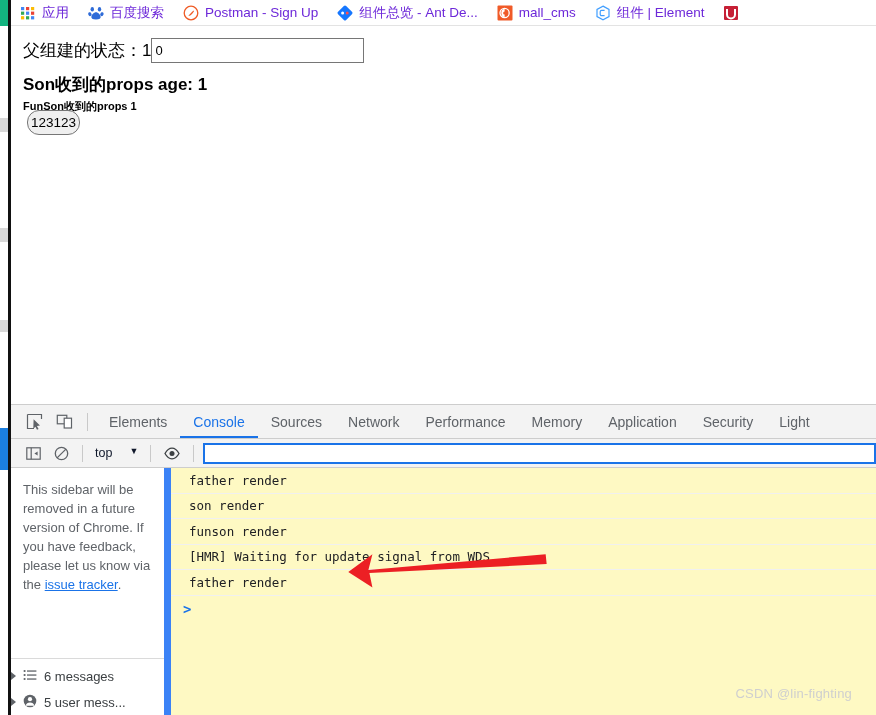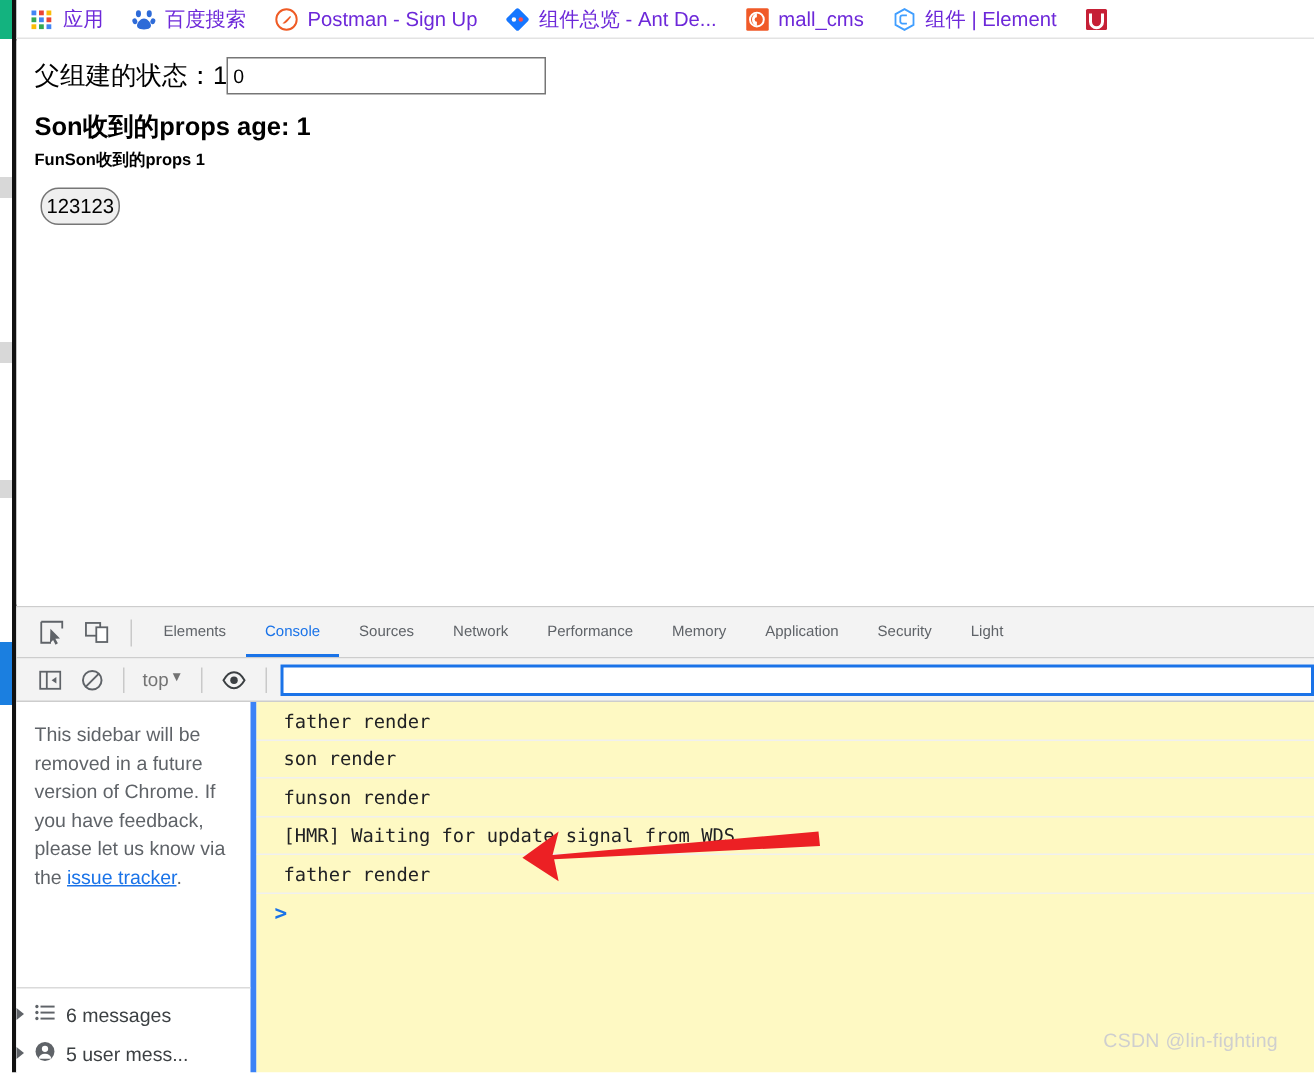--- a/index.html
+++ b/index.html
@@ -45,64 +45,64 @@
   .line1 .txt { font-size: 17px; color: #000; line-height: 24px; }
   .state-input {
     width: 213px; height: 25px; margin-left: 0px;
     border: 1px solid #767676; background: #fff;
     font-size: 13px; font-family: "Liberation Sans", sans-serif;
     color: #000; padding: 2px 3px; outline: none;
   }
   .line2 { position: absolute; left: 12px; top: 46px; font-size: 17px; color: #000; font-weight: 600; }
   .line3 { position: absolute; left: 12px; top: 72px; font-size: 11px; color: #000; font-weight: 600; }
   .page-btn {
-    position: absolute; left: 16px; top: 98px;
+    position: absolute; left: 16px; top: 83px;
     font-size: 13.5px; font-family: "Liberation Sans", sans-serif;
     padding: 4px 3px; background: #efefef; color: #000;
     border: 1px solid #767676; border-radius: 12px; cursor: pointer;
   }
 
   
   .devtools {
     position: absolute; left: 11px; top: 404px; width: 865px; height: 311px;
     background: #fff; border-top: 1px solid #cdcdcd;
     display: flex; flex-direction: column;
   }
   .dt-tabbar {
     height: 34px; background: #f3f3f3; border-bottom: 1px solid #cdcdcd;
     display: flex; align-items: stretch; flex: 0 0 34px; overflow: hidden;
   }
   .dt-tool { width: 30px; display: flex; align-items: center; justify-content: center; cursor: pointer; }
   .dt-tool:first-child { margin-left: 8px; }
   .dt-sep { width: 1px; height: 18px; background: #c9c9c9; align-self: center; margin: 0 8px; }
   .dt-tab {
     display: flex; align-items: center; padding: 0 13px;
-    font-size: 10px; color: #5f6368; cursor: pointer; white-space: nowrap;
+    font-size: 14px; color: #5f6368; cursor: pointer; white-space: nowrap;
   }
   .dt-tab.active { color: #1a73e8; box-shadow: inset 0 -2px 0 #1a73e8; }
 
   .dt-toolbar {
     height: 29px; background: #f3f3f3; border-bottom: 1px solid #cdcdcd;
     display: flex; align-items: center; flex: 0 0 29px; padding-left: 8px; gap: 0;
   }
   .tb-btn { width: 28px; height: 24px; display: flex; align-items: center; justify-content: center; cursor: pointer; }
   .tb-sep { width: 1px; height: 17px; background: #c9c9c9; margin: 0 7px; }
   .ctx-select {
-    display: flex; gap: 1px; font-size: 12.5px;
-    color: #737373; padding: 2px 5px; cursor: pointer;
+    display: flex; gap: 17px; font-size: 12.5px;
+    color: #0f172a; padding: 2px 5px; cursor: pointer;
   }
   .filter-input {
     flex: 1; height: 21px; margin-left: 2px; margin-right: 0;
     border: 2px solid #1a73e8; background: #fff; outline: none;
     font-size: 12px; padding: 0 4px; font-family: "Liberation Sans", sans-serif;
   }
 
   .dt-body { flex: 1; display: flex; min-height: 0; background: #fff; }
   .dt-sidebar {
-    width: 160px; flex: 0 0 160px; border-right: 4px solid #3b82f6;
+    width: 160px; flex: 0 0 160px; border-right: 7px solid #3b82f6;
     display: flex; flex-direction: column; background: #fff;
   }
   .sb-note {
     padding: 12px 12px 10px 12px; font-size: 13px; line-height: 19px; color: #5f6368;
   }
   .sb-note a { color: #1a73e8; text-decoration: underline; }
   .sb-spacer { flex: 1; }
   .sb-tree { border-top: 1px solid #dadada; padding: 4px 0 0 0; }
   .sb-item {
     display: flex; align-items: center; gap: 7px; height: 26px;

